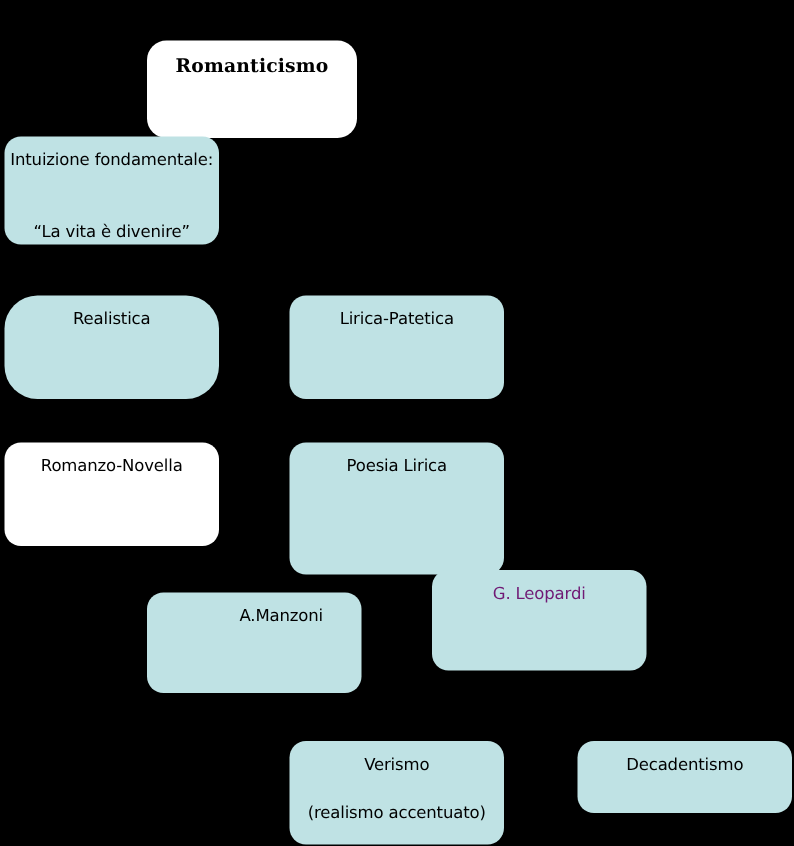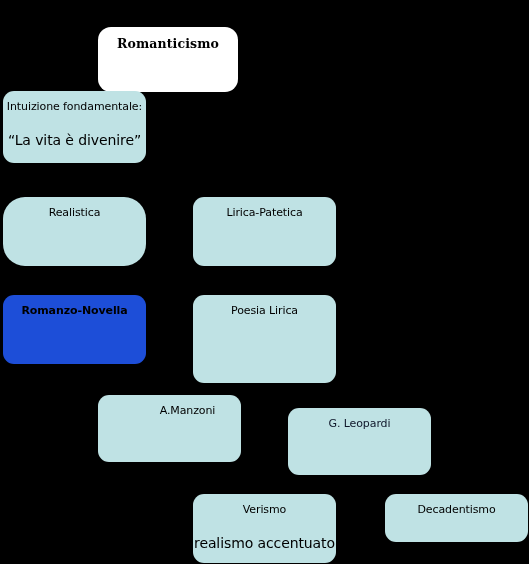--- a/index.html
+++ b/index.html
@@ -42,53 +42,53 @@
     white-space: nowrap;
   }
   .node.root .node-label {
     font-family: "DejaVu Serif", serif;
     font-weight: bold;
     font-size: 12.5px;
     letter-spacing: 0.1px;
   }
   .node-sublabel {
     display: block;
-    font-size: 14px;
+    font-size: 11px;
     white-space: nowrap;
     margin-top: 18px;
     letter-spacing: -0.1px;
   }
 </style>
 </head>
 <body>
 
 <div id="diagram-canvas" style="background: rgb(0, 0, 0);">
     <div class="node root" style="left: 98px; top: 3px; width: 140px; height: 65px; background: #ffffff; color: rgb(0, 0, 0); margin-top: 24px;">
       <span class="node-label">Romanticismo</span>
     </div>
-    <div class="node branch" style="left: 3px; top: 91px; width: 143px; height: 72px; background: rgb(191, 226, 228); color: rgb(0, 0, 0);">
+    <div class="node branch" style="left: 3px; top: 91px; width: 143px; height: 72px; background: rgb(191, 226, 228); color: rgb(0, 0, 0); gap: 16px;">
       <span class="node-label">Intuizione fondamentale:</span>
       <span class="node-sublabel">“La vita è divenire”</span>
     </div>
     <div class="node branch" style="left: 3px; top: 197px; width: 143px; height: 69px; background: rgb(191, 226, 228); color: rgb(0, 0, 0); border-radius: 22px;">
       <span class="node-label">Realistica</span>
     </div>
     <div class="node branch" style="left: 193px; top: 197px; width: 143px; height: 69px; background: rgb(191, 226, 228); color: rgb(0, 0, 0);">
       <span class="node-label">Lirica-Patetica</span>
     </div>
-    <div class="node branch" style="left: 3px; top: 295px; width: 143px; height: 69px; background: #1d4ed8; color: rgb(0, 0, 0); font-weight: bold;">
+    <div class="node branch" style="left: 3px; top: 295px; width: 143px; height: 69px; background: #ffffff; color: rgb(0, 0, 0);">
       <span class="node-label">Romanzo-Novella</span>
     </div>
     <div class="node branch" style="left: 193px; top: 295px; width: 143px; height: 88px; background: rgb(191, 226, 228); color: rgb(0, 0, 0);">
       <span class="node-label">Poesia Lirica</span>
     </div>
     <div class="node branch" style="left: 98px; top: 395px; width: 143px; height: 67px; background: rgb(191, 226, 228); color: rgb(0, 0, 0); padding-left: 36px;">
       <span class="node-label">A.Manzoni</span>
     </div>
-    <div class="node branch" style="left: 288px; top: 408px; width: 143px; height: 67px; background: rgb(191, 226, 228); color: #0f172a; align-items: center;">
+    <div class="node branch" style="left: 288px; top: 380px; width: 143px; height: 67px; background: rgb(191, 226, 228); color: #701a75; align-items: center;">
       <span class="node-label">G. Leopardi</span>
     </div>
     <div class="node branch" style="left: 193px; top: 494px; width: 143px; height: 69px; background: rgb(191, 226, 228); color: #000000;">
       <span class="node-label">Verismo</span>
       <span class="node-sublabel">(realismo accentuato)</span>
     </div>
     <div class="node branch" style="left: 385px; top: 494px; width: 143px; height: 48px; background: rgb(191, 226, 228); color: rgb(0, 0, 0);">
       <span class="node-label">Decadentismo</span>
     </div>
   </div>

